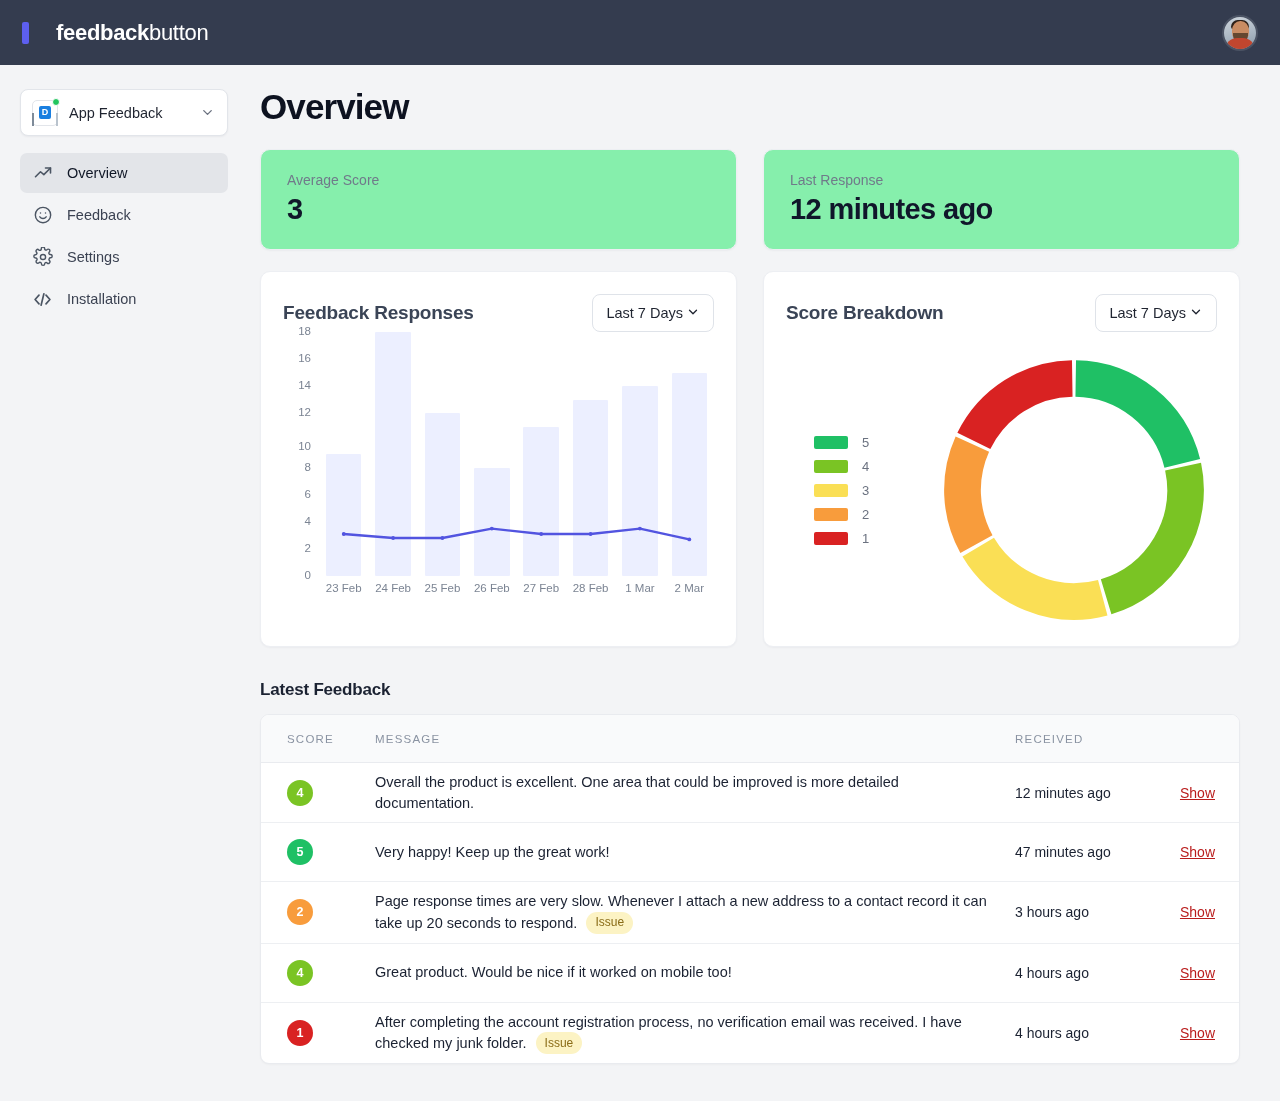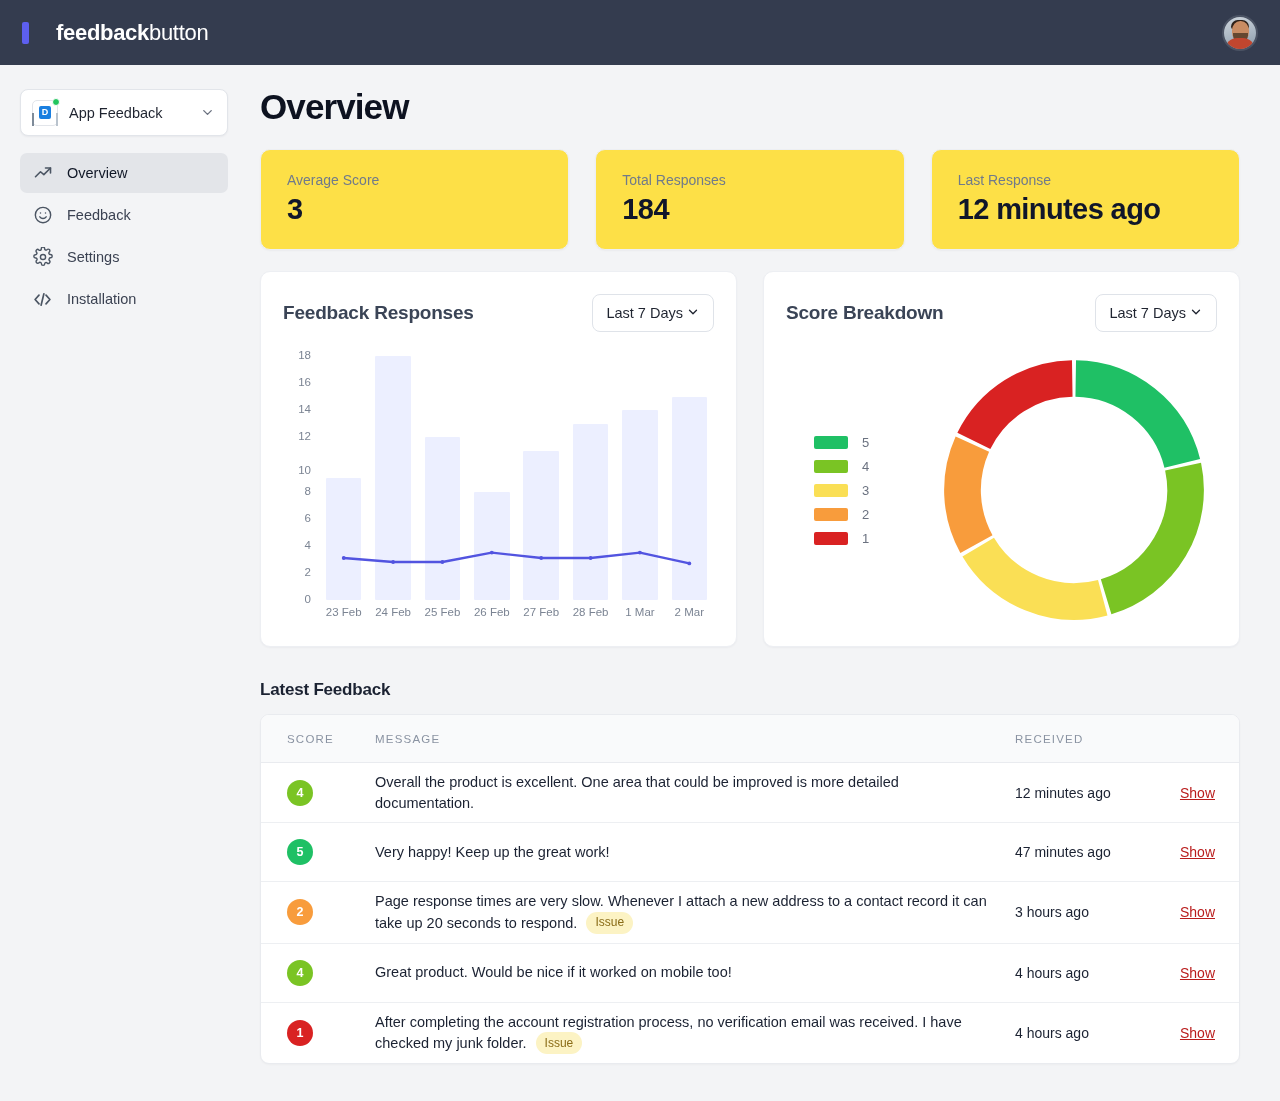--- a/index.html
+++ b/index.html
@@ -97,21 +97,21 @@
 
   
   .page-title {
     font-size: 35px; font-weight: 700; color: #0d1220;
     letter-spacing: -0.9px; margin: 0 0 22px 0;
   }
 
   
   .stats { display: flex; gap: 26px; }
   .stat-card {
-    flex: 1; background: #fde047; border-radius: 10px;
+    flex: 1; background: #86efac; border-radius: 10px;
     border: 1px solid #edeff3; box-shadow: 0 1px 2px rgba(16,24,40,.04);
     padding: 22px 26px 23px 26px;
   }
   .stat-label { font-size: 14px; color: #707a8a; margin-bottom: 5px; }
   .stat-value { font-size: 29px; font-weight: 700; color: #10162a; letter-spacing: -0.6px; }
 
   
   .charts { display: flex; gap: 26px; margin-top: 21px; }
   .chart-card {
     flex: 1; background: #fff; border-radius: 10px;
@@ -124,21 +124,21 @@
   }
   .chart-title { font-size: 19px; font-weight: 700; color: #3a4456; letter-spacing: -0.2px; }
   .range-btn {
     height: 38px; padding: 0 13px; border: 1px solid #dfe3e9; border-radius: 8px;
     background: #fff; font-size: 14.5px; color: #1f2430; cursor: pointer;
     display: flex; align-items: center; gap: 3px;
     font-family: "Liberation Sans", sans-serif;
   }
 
   
-  .bar-chart { position: relative; margin-top: 24px; height: 280px; }
+  .bar-chart { position: relative; height: 280px; }
   .y-axis {
     position: absolute; left: 0; top: 0; width: 32px; height: 244px;
   }
   .y-axis span {
     position: absolute; right: 0; font-size: 11.5px; color: #7b8493;
     transform: translateY(-50%); line-height: 1;
   }
   .plot {
     position: absolute; left: 40px; right: 4px; top: 0; height: 244px;
   }
@@ -291,24 +291,20 @@
   <div class="content">
 
     <h1 class="page-title">Overview</h1>
 
     <div class="stats">
       <div class="stat-card">
         <div class="stat-label">Average Score</div>
         <div class="stat-value">3</div>
       </div>
       <div class="stat-card">
-        <div class="stat-label">Total Responses</div>
-        <div class="stat-value">184</div>
-      </div>
-      <div class="stat-card">
         <div class="stat-label">Last Response</div>
         <div class="stat-value">12 minutes ago</div>
       </div>
     </div>
 
     <div class="charts">
 
       <div class="chart-card">
         <div class="chart-head">
           <div class="chart-title">Feedback Responses</div>

